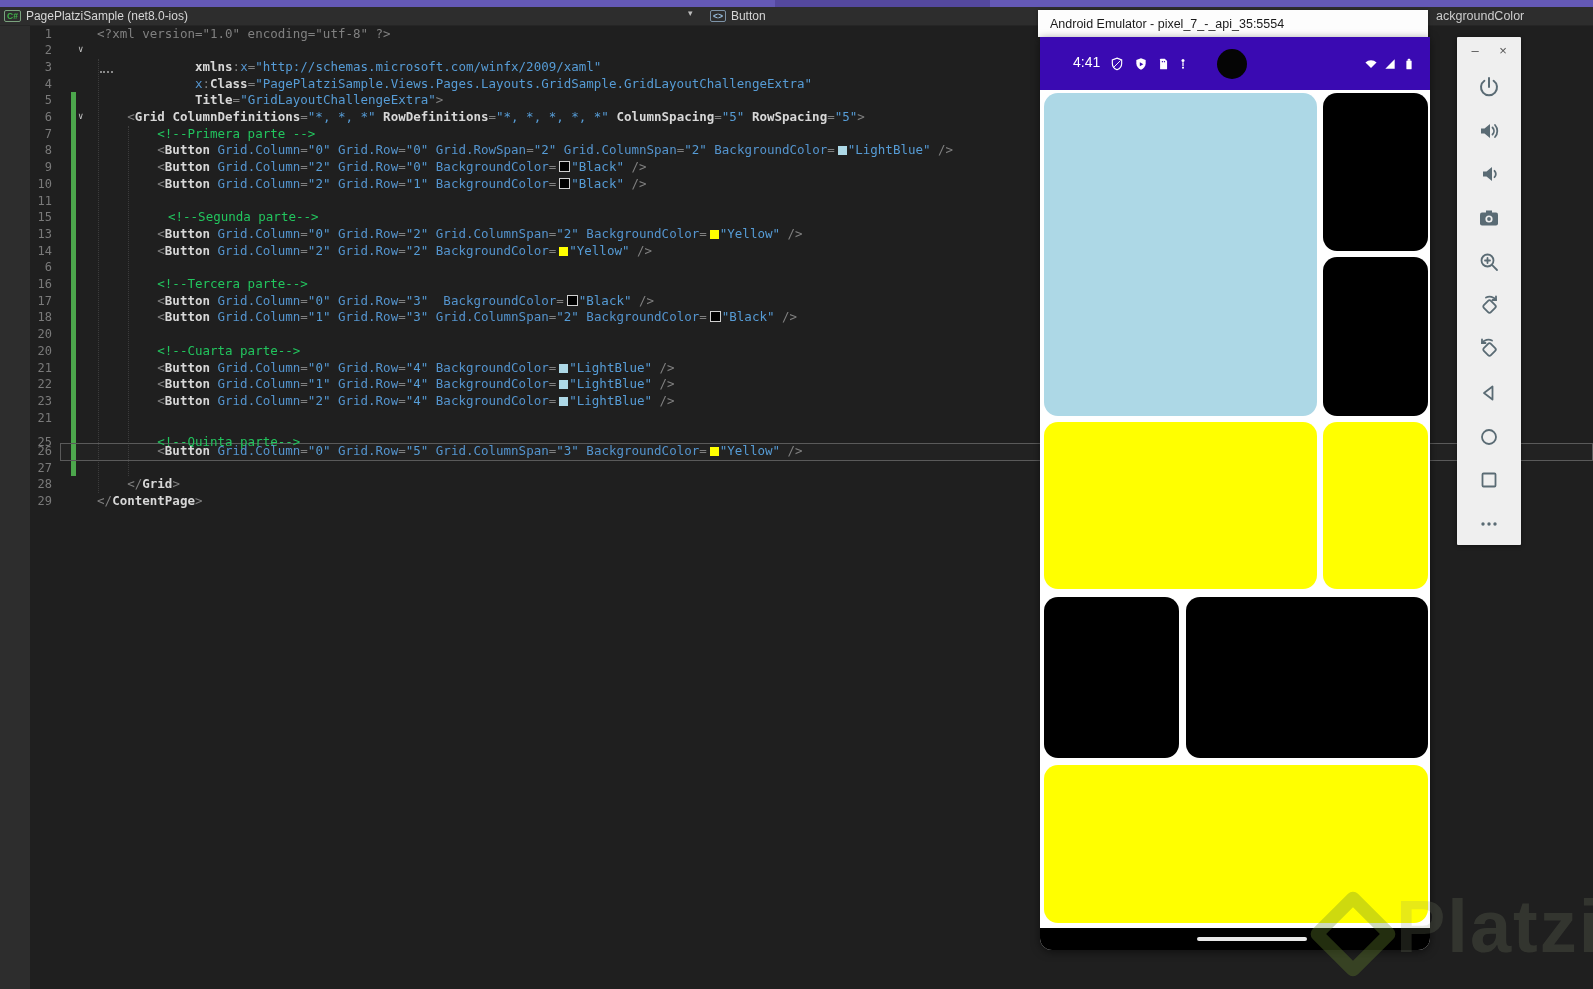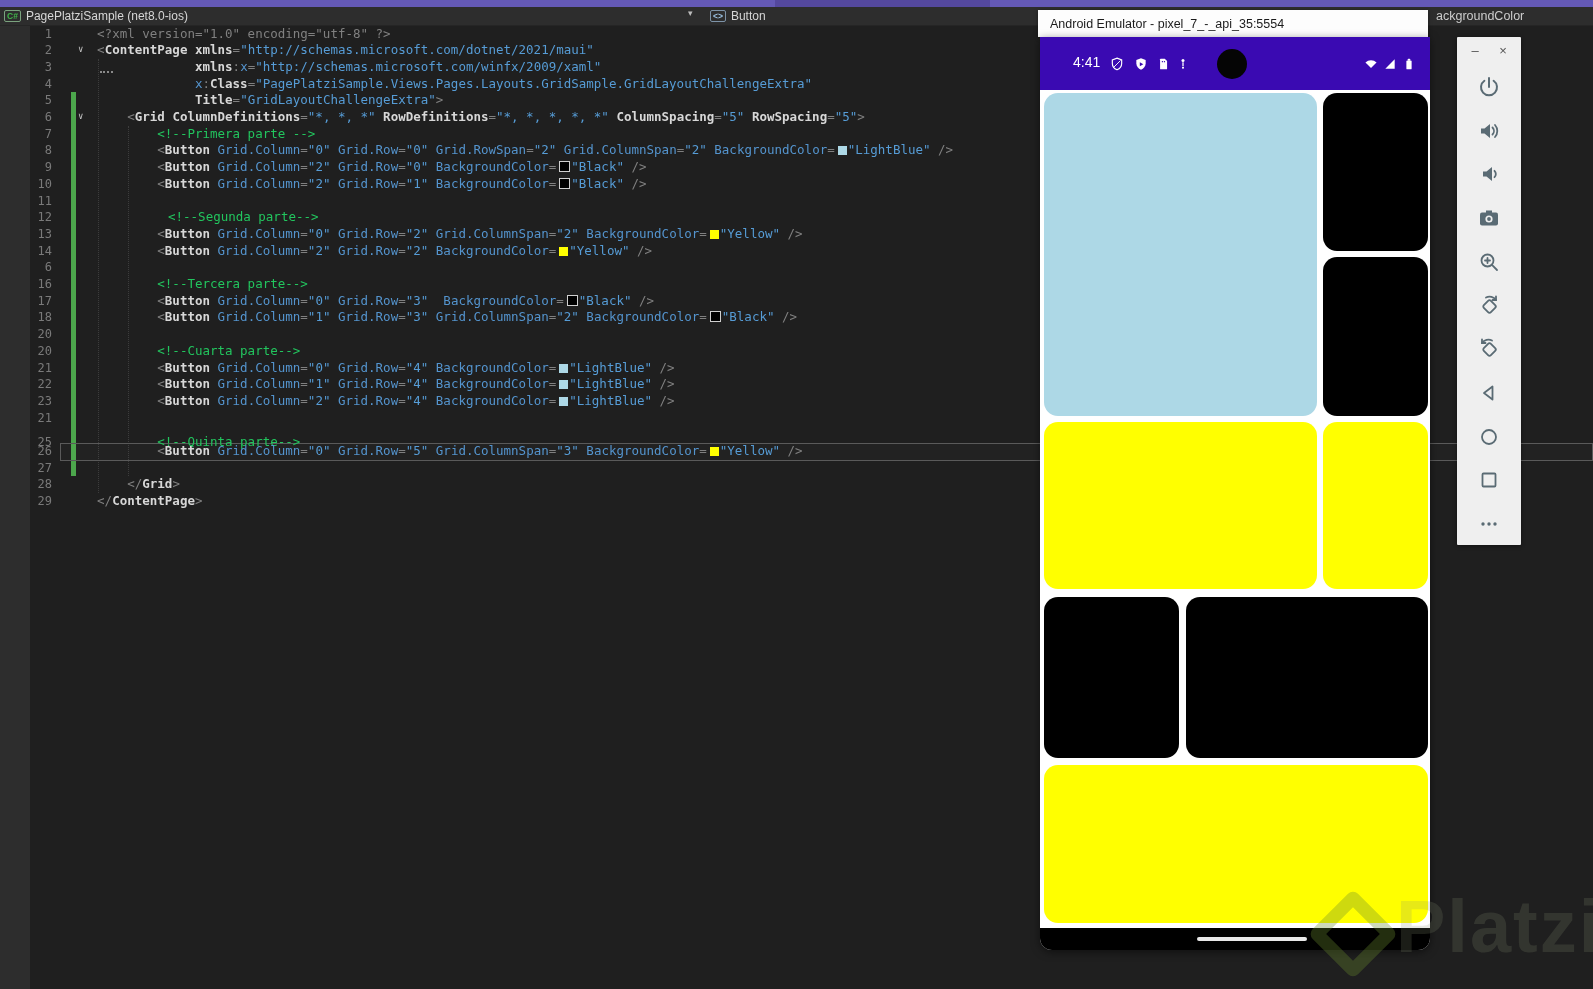--- a/index.html
+++ b/index.html
@@ -91,31 +91,31 @@
 
 <div id="editor">
   <div id="gutter-strip"></div>
   <div id="change-bar"></div>
   <div class="indent-guide" style="left:97.5px;top:35px;height:434px;"></div>
   <div class="indent-guide" style="left:128px;top:102px;height:350px;"></div>
   <div id="current-line-box"></div>
   <div id="collapse-hint"></div>
   <div id="code-lines">
       <div class="code-line" style="top: 1.5px;"><span class="ln">1</span><span class="ct" style="left: 97.108px;"><span class="g">&lt;?xml version="1.0" encoding="utf-8" ?&gt;</span></span></div>
-      <div class="code-line" style="top: 18.2px;"><span class="ln">2</span><span class="fold">∨</span><span class="ct" style="left: 97.108px;"><span class="g">&lt;</span><span class="e">ContentPage</span><span class="t"> </span><span class="e">xmlns</span><span class="g">=</span><span class="v">"http://schemas.microsoft.com/dotnet/2021/maui"</span></span></div>
+      <div class="code-line" style="top: 18.2px;"><span class="ln">2</span><span class="fold">∨</span></div>
       <div class="code-line" style="top: 34.9px;"><span class="ln">3</span><span class="ct" style="left: 194.959px;"><span class="e">xmlns</span><span class="g">:</span><span class="a">x</span><span class="g">=</span><span class="v">"http://schemas.microsoft.com/winfx/2009/xaml"</span></span></div>
       <div class="code-line" style="top: 51.6px;"><span class="ln">4</span><span class="ct" style="left: 194.959px;"><span class="a">x</span><span class="g">:</span><span class="e">Class</span><span class="g">=</span><span class="v">"PagePlatziSample.Views.Pages.Layouts.GridSample.GridLayoutChallengeExtra"</span></span></div>
       <div class="code-line" style="top: 68.3px;"><span class="ln">5</span><span class="ct" style="left: 194.959px;"><span class="e">Title</span><span class="g">=</span><span class="v">"GridLayoutChallengeExtra"</span><span class="g">&gt;</span></span></div>
       <div class="code-line" style="top: 85px;"><span class="ln">6</span><span class="fold">∨</span><span class="ct" style="left: 127.216px;"><span class="g">&lt;</span><span class="e">Grid</span><span class="t"> </span><span class="e">ColumnDefinitions</span><span class="g">=</span><span class="v">"*, *, *"</span><span class="t"> </span><span class="e">RowDefinitions</span><span class="g">=</span><span class="v">"*, *, *, *, *"</span><span class="t"> </span><span class="e">ColumnSpacing</span><span class="g">=</span><span class="v">"5"</span><span class="t"> </span><span class="e">RowSpacing</span><span class="g">=</span><span class="v">"5"</span><span class="g">&gt;</span></span></div>
       <div class="code-line" style="top: 101.7px;"><span class="ln">7</span><span class="ct" style="left: 157.324px;"><span class="c">&lt;!--Primera parte --&gt;</span></span></div>
       <div class="code-line" style="top: 118.4px;"><span class="ln">8</span><span class="ct" style="left: 157.324px;"><span class="g">&lt;</span><span class="e">Button</span><span class="t"> </span><span class="a">Grid.Column</span><span class="g">=</span><span class="v">"0"</span><span class="t"> </span><span class="a">Grid.Row</span><span class="g">=</span><span class="v">"0"</span><span class="t"> </span><span class="a">Grid.RowSpan</span><span class="g">=</span><span class="v">"2"</span><span class="t"> </span><span class="a">Grid.ColumnSpan</span><span class="g">=</span><span class="v">"2"</span><span class="t"> </span><span class="a">BackgroundColor</span><span class="g">=</span><span class="sw swB"></span><span class="v">"LightBlue"</span><span class="g"> /&gt;</span></span></div>
       <div class="code-line" style="top: 135.1px;"><span class="ln">9</span><span class="ct" style="left: 157.324px;"><span class="g">&lt;</span><span class="e">Button</span><span class="t"> </span><span class="a">Grid.Column</span><span class="g">=</span><span class="v">"2"</span><span class="t"> </span><span class="a">Grid.Row</span><span class="g">=</span><span class="v">"0"</span><span class="t"> </span><span class="a">BackgroundColor</span><span class="g">=</span><span class="sw swK"></span><span class="v">"Black"</span><span class="g"> /&gt;</span></span></div>
       <div class="code-line" style="top: 151.8px;"><span class="ln">10</span><span class="ct" style="left: 157.324px;"><span class="g">&lt;</span><span class="e">Button</span><span class="t"> </span><span class="a">Grid.Column</span><span class="g">=</span><span class="v">"2"</span><span class="t"> </span><span class="a">Grid.Row</span><span class="g">=</span><span class="v">"1"</span><span class="t"> </span><span class="a">BackgroundColor</span><span class="g">=</span><span class="sw swK"></span><span class="v">"Black"</span><span class="g"> /&gt;</span></span></div>
       <div class="code-line" style="top: 168.5px;"><span class="ln">11</span><span class="ct" style="left: 67px;"></span></div>
-      <div class="code-line" style="top: 185.2px;"><span class="ln">12</span><span class="ct" style="left: 168px;"><span class="c">&lt;!--Segunda parte--&gt;</span></span></div>
+      <div class="code-line" style="top: 185.2px;"><span class="ln">15</span><span class="ct" style="left: 168px;"><span class="c">&lt;!--Segunda parte--&gt;</span></span></div>
       <div class="code-line" style="top: 201.9px;"><span class="ln">13</span><span class="ct" style="left: 157.324px;"><span class="g">&lt;</span><span class="e">Button</span><span class="t"> </span><span class="a">Grid.Column</span><span class="g">=</span><span class="v">"0"</span><span class="t"> </span><span class="a">Grid.Row</span><span class="g">=</span><span class="v">"2"</span><span class="t"> </span><span class="a">Grid.ColumnSpan</span><span class="g">=</span><span class="v">"2"</span><span class="t"> </span><span class="a">BackgroundColor</span><span class="g">=</span><span class="sw swY"></span><span class="v">"Yellow"</span><span class="g"> /&gt;</span></span></div>
       <div class="code-line" style="top: 218.6px;"><span class="ln">14</span><span class="ct" style="left: 157.324px;"><span class="g">&lt;</span><span class="e">Button</span><span class="t"> </span><span class="a">Grid.Column</span><span class="g">=</span><span class="v">"2"</span><span class="t"> </span><span class="a">Grid.Row</span><span class="g">=</span><span class="v">"2"</span><span class="t"> </span><span class="a">BackgroundColor</span><span class="g">=</span><span class="sw swY"></span><span class="v">"Yellow"</span><span class="g"> /&gt;</span></span></div>
       <div class="code-line" style="top: 235.3px;"><span class="ln">6</span><span class="ct" style="left: 67px;"></span></div>
       <div class="code-line" style="top: 252px;"><span class="ln">16</span><span class="ct" style="left: 157.324px;"><span class="c">&lt;!--Tercera parte--&gt;</span></span></div>
       <div class="code-line" style="top: 268.7px;"><span class="ln">17</span><span class="ct" style="left: 157.324px;"><span class="g">&lt;</span><span class="e">Button</span><span class="t"> </span><span class="a">Grid.Column</span><span class="g">=</span><span class="v">"0"</span><span class="t"> </span><span class="a">Grid.Row</span><span class="g">=</span><span class="v">"3"</span><span class="t">  </span><span class="a">BackgroundColor</span><span class="g">=</span><span class="sw swK"></span><span class="v">"Black"</span><span class="g"> /&gt;</span></span></div>
       <div class="code-line" style="top: 285.4px;"><span class="ln">18</span><span class="ct" style="left: 157.324px;"><span class="g">&lt;</span><span class="e">Button</span><span class="t"> </span><span class="a">Grid.Column</span><span class="g">=</span><span class="v">"1"</span><span class="t"> </span><span class="a">Grid.Row</span><span class="g">=</span><span class="v">"3"</span><span class="t"> </span><span class="a">Grid.ColumnSpan</span><span class="g">=</span><span class="v">"2"</span><span class="t"> </span><span class="a">BackgroundColor</span><span class="g">=</span><span class="sw swK"></span><span class="v">"Black"</span><span class="g"> /&gt;</span></span></div>
       <div class="code-line" style="top: 302.1px;"><span class="ln">20</span><span class="ct" style="left: 67px;"></span></div>
       <div class="code-line" style="top: 318.8px; padding-left: 32px;"><span class="ln">20</span><span class="ct" style="left: 157.324px;"><span class="c">&lt;!--Cuarta parte--&gt;</span></span></div>
       <div class="code-line" style="top: 335.5px;"><span class="ln">21</span><span class="ct" style="left: 157.324px;"><span class="g">&lt;</span><span class="e">Button</span><span class="t"> </span><span class="a">Grid.Column</span><span class="g">=</span><span class="v">"0"</span><span class="t"> </span><span class="a">Grid.Row</span><span class="g">=</span><span class="v">"4"</span><span class="t"> </span><span class="a">BackgroundColor</span><span class="g">=</span><span class="sw swB"></span><span class="v">"LightBlue"</span><span class="g"> /&gt;</span></span></div>
       <div class="code-line" style="top: 352.2px;"><span class="ln">22</span><span class="ct" style="left: 157.324px;"><span class="g">&lt;</span><span class="e">Button</span><span class="t"> </span><span class="a">Grid.Column</span><span class="g">=</span><span class="v">"1"</span><span class="t"> </span><span class="a">Grid.Row</span><span class="g">=</span><span class="v">"4"</span><span class="t"> </span><span class="a">BackgroundColor</span><span class="g">=</span><span class="sw swB"></span><span class="v">"LightBlue"</span><span class="g"> /&gt;</span></span></div>

